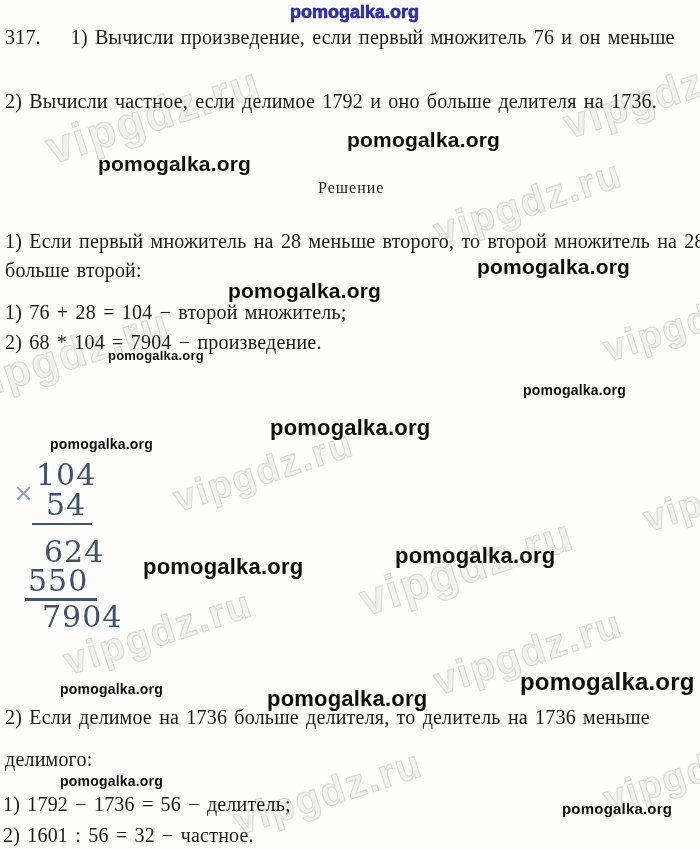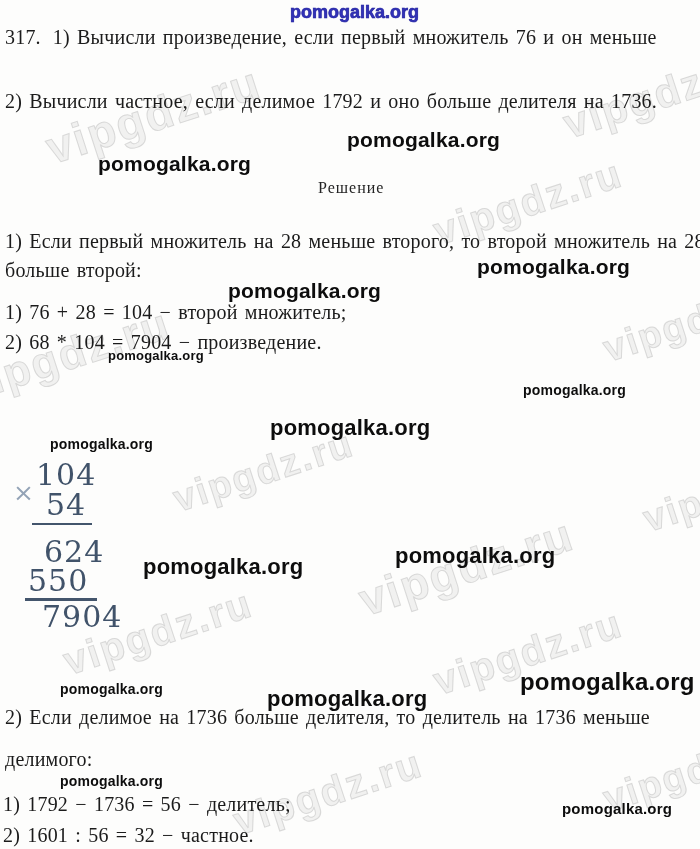--- a/index.html
+++ b/index.html
@@ -50,21 +50,21 @@
     word-spacing:2px;
     white-space:nowrap;
   }
   .heading{
     position:absolute;
     font-family:"Liberation Serif", serif;
     font-size:16px;
     color:#242424;
     letter-spacing:1px;
   }
-  .prob-num{display:inline-block;margin-right:12px;}
+  .prob-num{display:inline-block;margin-right:30px;}
   
   .mult-digit{
     position:absolute;
     font-family:"DejaVu Serif", serif;
     font-size:30px;
     color:#41536a;
     letter-spacing:1px;
     line-height:1;
     white-space:nowrap;
   }

